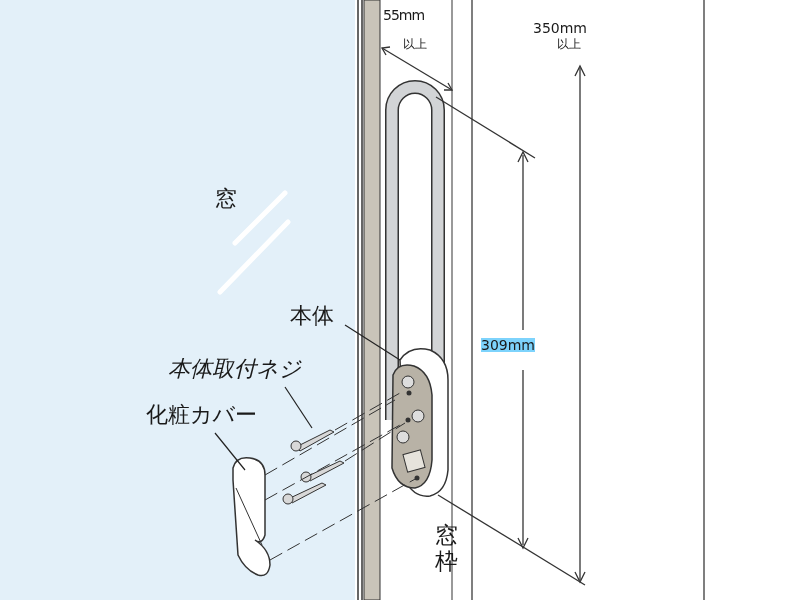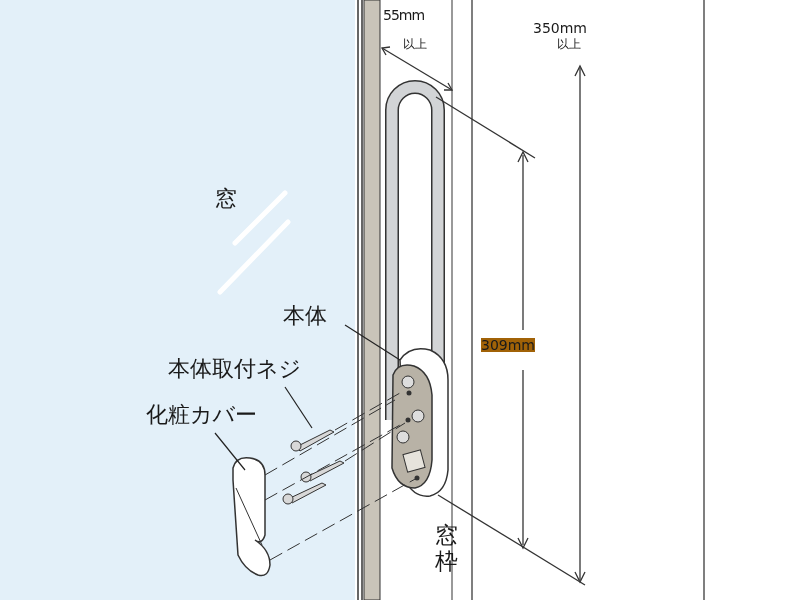--- a/index.html
+++ b/index.html
@@ -85,21 +85,21 @@
     <path d="M518,162 L523,152 L528,162"></path>
     <path d="M518,538 L523,548 L528,538"></path>
     <line x1="580" y1="68" x2="580" y2="580"></line>
     <path d="M575,76 L580,66 L585,76"></path>
     <path d="M575,572 L580,582 L585,572"></path>
   </g>
 </svg>
 
 <div class="lbl part" style="left:215px; top:188px;">窓</div>
 <div class="lbl part" style="left:395px; top:522px; width:24px; white-space:normal; line-height:1.15; font-size:23px;margin-left:40px;">窓枠</div>
-<div class="lbl part" style="left:283px; top:305px;">本体</div>
-<div class="lbl part" style="left:168px; top:358px;">本体取付ネジ</div>
+<div class="lbl part" style="left:290px; top:305px;">本体</div>
+<div class="lbl part" style="left:168px; top:358px;font-style:italic;">本体取付ネジ</div>
 <div class="lbl part" style="left:146px; top:404px;text-align:right;">化粧カバー</div>
 
 <div class="lbl dim" style="left:383px; top:8px; letter-spacing:-1px;">55mm</div>
 <div class="lbl sub" style="left:403px; top:38px;">以上</div>
 <div class="lbl dim" style="left:533px; top:21px;">350mm</div>
 <div class="lbl sub" style="left:557px; top:38px;">以上</div>
-<div class="lbl dim" style="left:481px; top:338px; background:#a16207;">309mm</div>
+<div class="lbl dim" style="left:481px; top:338px; background:#7dd3fc;">309mm</div>
 
 </body></html>

